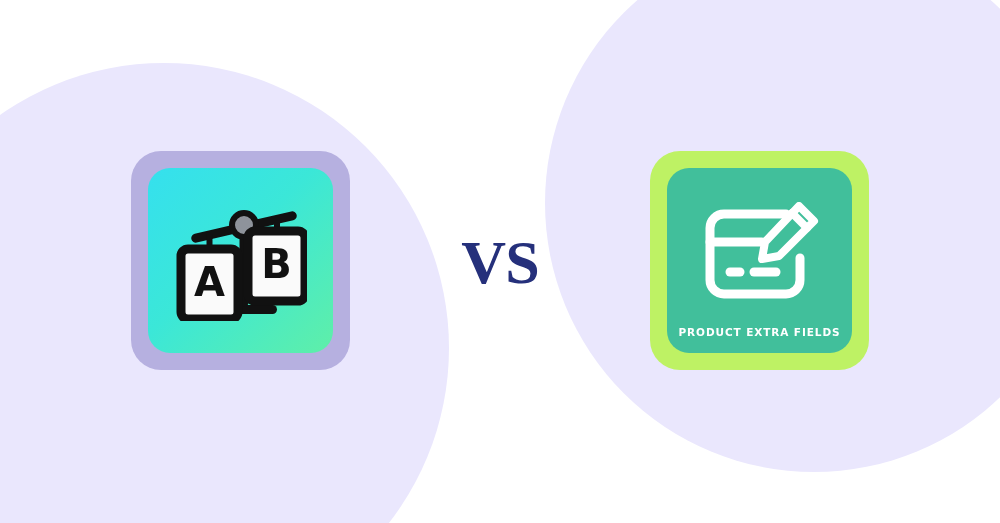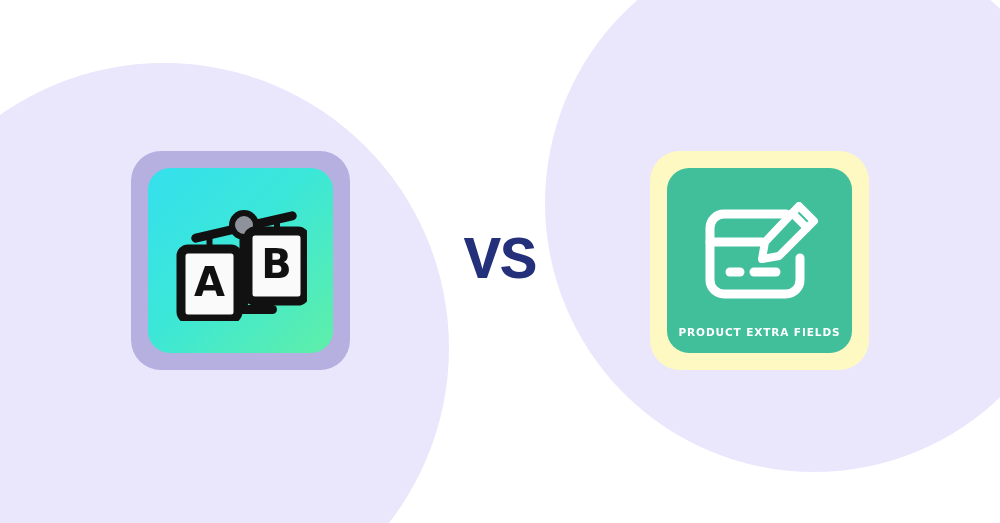--- a/index.html
+++ b/index.html
@@ -64,21 +64,21 @@
     width: 185px;
     height: 185px;
     background: linear-gradient(135deg, #35E0EE 0%, #3BE7D8 45%, #5FEFA8 100%);
   }
 
   #tile-right {
     left: 650px;
     top: 151px;
     width: 219px;
     height: 219px;
-    background: #fef9c3;
+    background: #bef264;
   }
   #tile-right .tile-inner {
     width: 185px;
     height: 185px;
     background: #41BF9B;
   }
 
   .glyph-svg { display: block; }
 
   
@@ -106,21 +106,21 @@
     display: flex;
     align-items: center;
     justify-content: center;
     pointer-events: none;
   }
   #vs-text {
     color: #25307B;
     font-size: 62px;
     font-weight: bold;
     letter-spacing: -1px;
-    font-family: Liberation Mono, monospace;
+    font-family: Liberation Serif, serif;
     line-height: 1;
   }
 </style>
 </head>
 <body>
 
 <div id="canvas">
 
   <div class="blob" id="blob-left"></div>
   <div class="blob" id="blob-right"></div>

